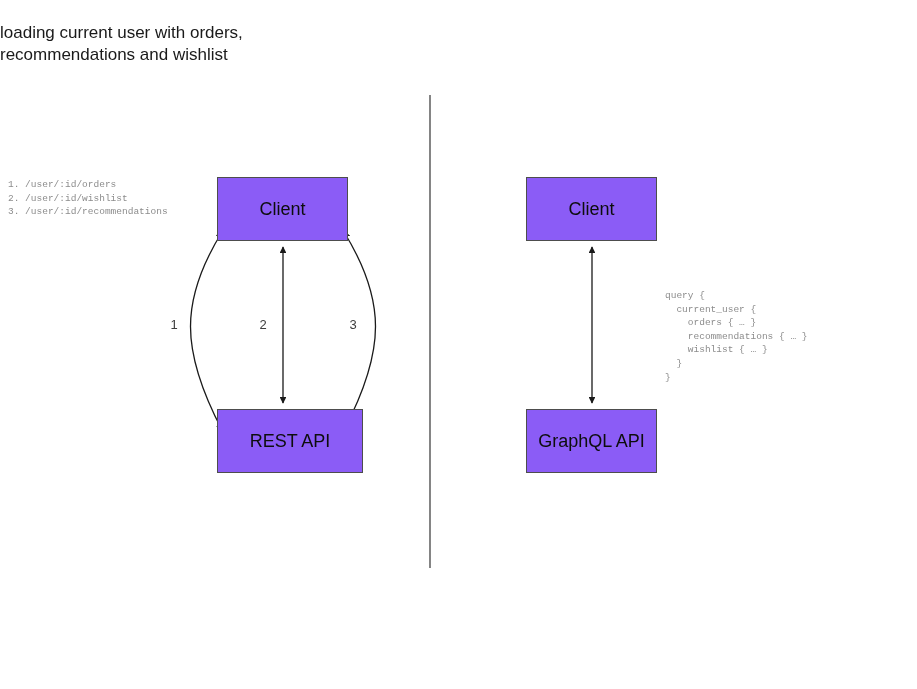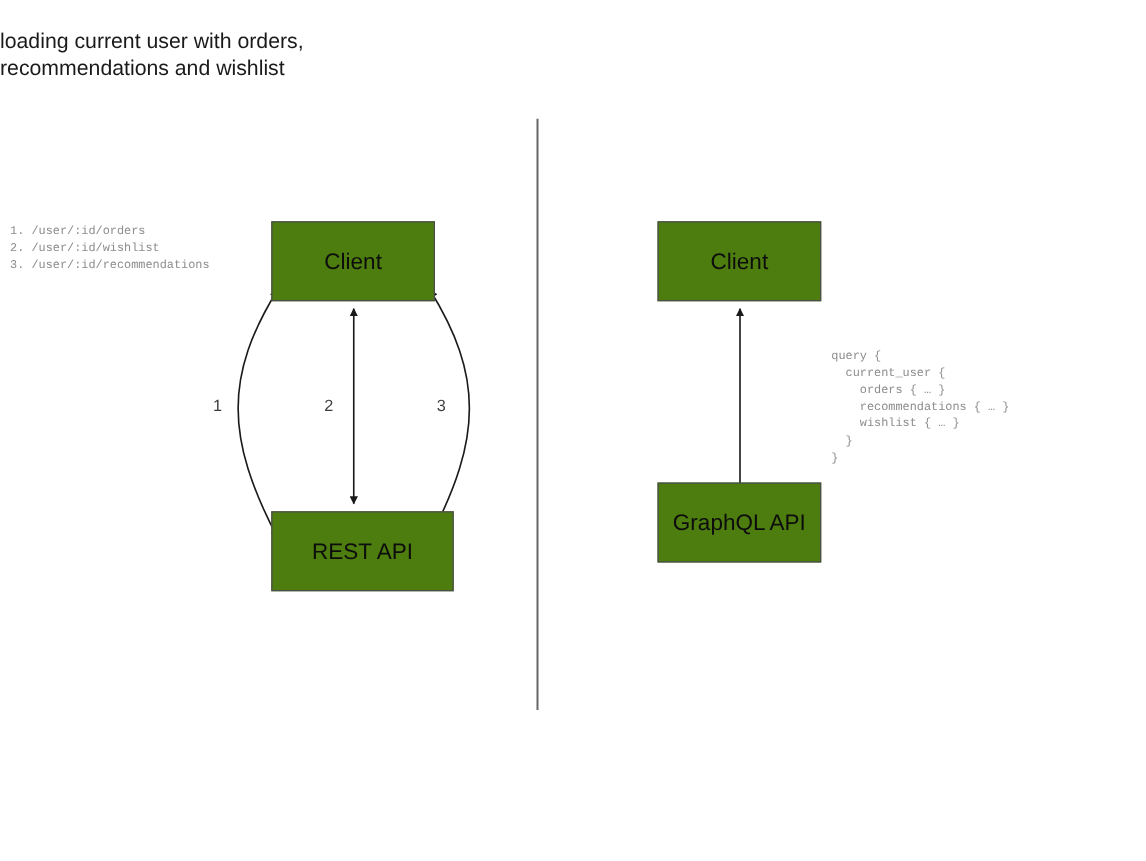--- a/index.html
+++ b/index.html
@@ -34,34 +34,34 @@
     width: 861px;
     text-align: left;
     font-size: 17px;
     line-height: 22px;
     color: #1a1a1a;
     font-family: "Liberation Sans", sans-serif;
     white-space: pre-line;
   }
   .node-box {
     position: absolute;
-    background: #4d7c0f;
+    background: #8b5cf6;
     border: 1.4px solid #4d4d4d;
     box-sizing: border-box;
     display: flex;
     align-items: center;
     justify-content: center;
     font-size: 18px;
     color: #0d0d0d;
     font-family: "Liberation Sans", sans-serif;
   }
   #box-client-rest  { left: 217px; top: 177px; width: 131px; height: 64px; }
   #box-rest-api     { left: 217px; top: 409px; width: 146px; height: 64px; }
   #box-client-gql   { left: 526px; top: 177px; width: 131px; height: 64px; }
-  #box-graphql-api  { left: 526px; top: 386px; width: 131px; height: 64px; }
+  #box-graphql-api  { left: 526px; top: 409px; width: 131px; height: 64px; }
 
   .edge-label {
     position: absolute;
     font-size: 13px;
     color: #3d3d3d;
     font-family: "Liberation Sans", sans-serif;
     text-align: center;
     width: 20px;
   }
   #edge-label-1 { left: 164px; top: 317px; }
@@ -70,21 +70,21 @@
 
   .mono-block {
     position: absolute;
     font-family: Liberation Mono, monospace;
     font-size: 9.5px;
     line-height: 13.6px;
     color: #8c8c8c;
     white-space: pre;
   }
   #rest-endpoint-list { left: 8px; top: 178px; }
-  #graphql-query-block { left: 665px; top: 278px; }
+  #graphql-query-block { left: 665px; top: 289px; }
 </style>
 </head>
 <body>
 
 <div id="canvas">
 
   <div class="title">loading current user with orders,
 recommendations and wishlist</div>
 
   <svg class="svg-layer" viewBox="0 0 917 689" xmlns="http://www.w3.org/2000/svg">

